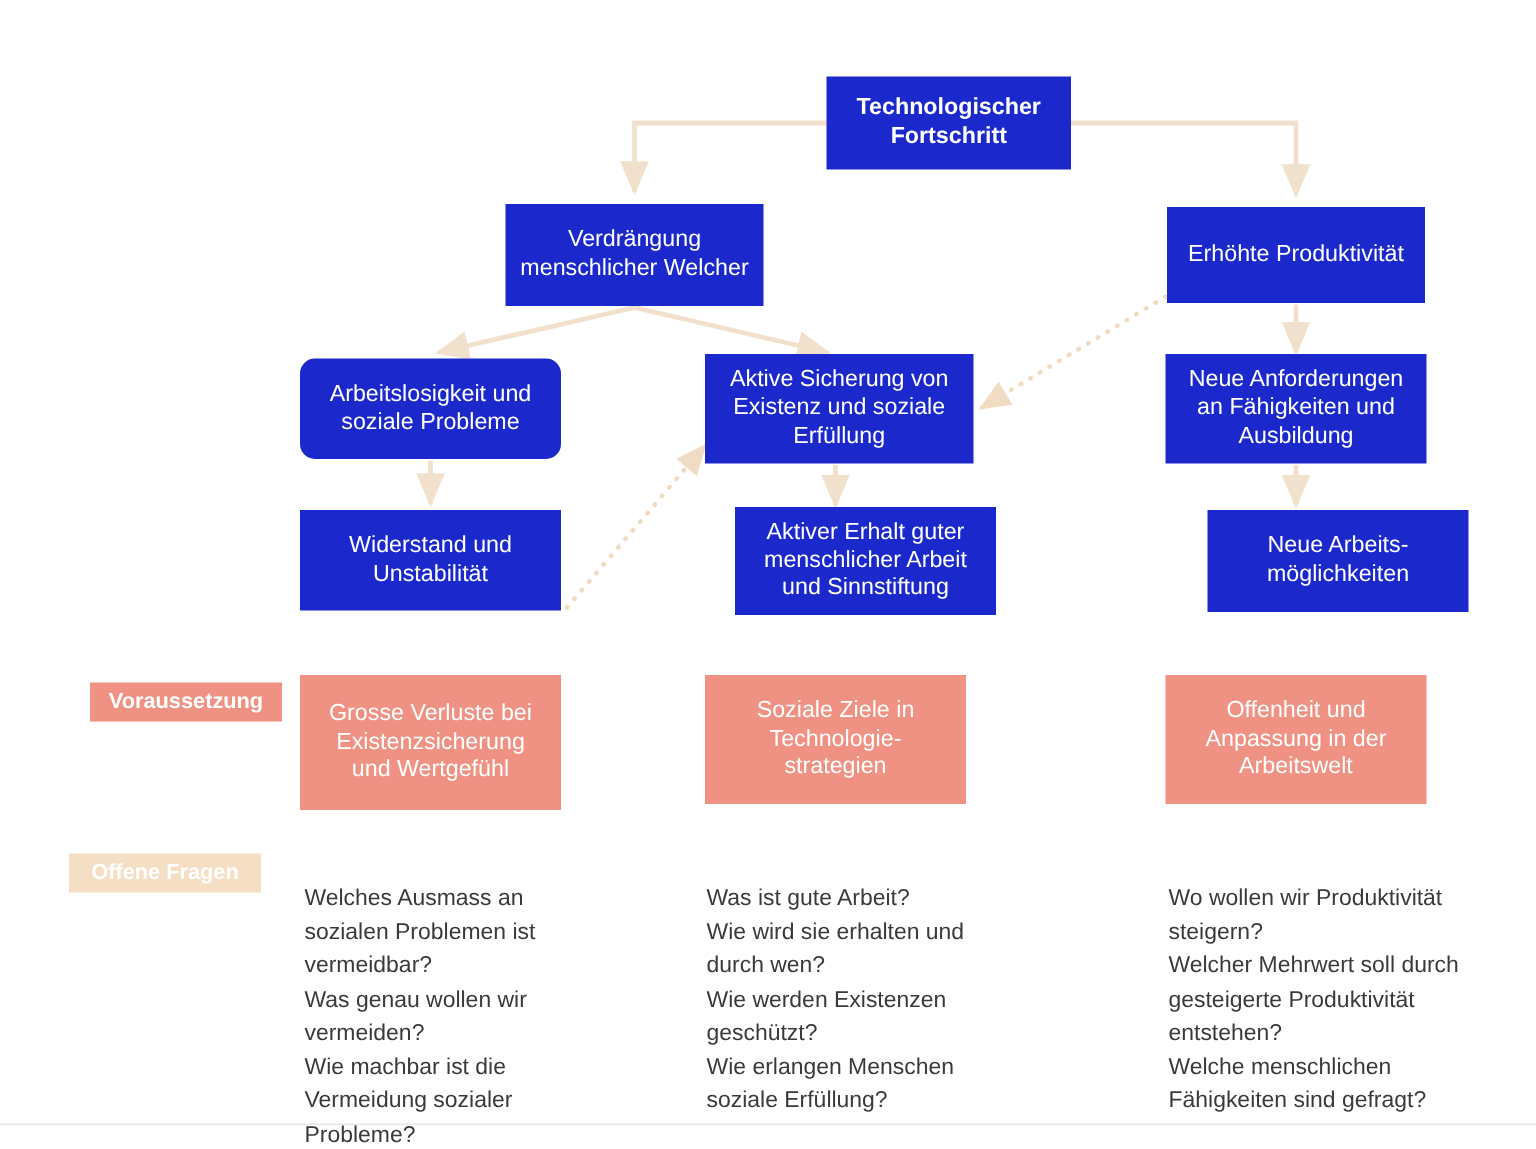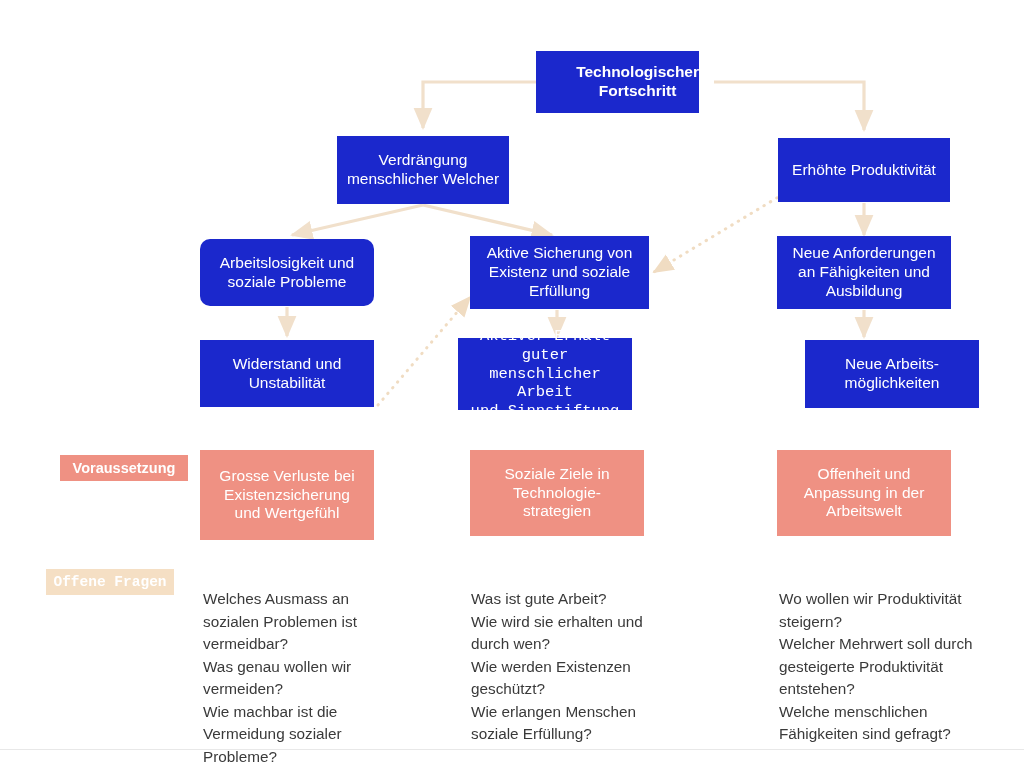--- a/index.html
+++ b/index.html
@@ -109,21 +109,21 @@
 
     <path d="M557,310 L557,337" fill="none" stroke="#f1e0cb" stroke-width="3.2" marker-end="url(#arrowhead)"></path>
 
     <path d="M864,310 L864,337" fill="none" stroke="#f1e0cb" stroke-width="3.2" marker-end="url(#arrowhead)"></path>
 
     <path d="M790,190 L654,272" fill="none" stroke="#f0dcc2" stroke-width="3" stroke-linecap="round" stroke-dasharray="0.5 7" marker-end="url(#arrowhead-dot)"></path>
 
     <path d="M378,405 L470,297" fill="none" stroke="#f0dcc2" stroke-width="3" stroke-linecap="round" stroke-dasharray="0.5 7" marker-end="url(#arrowhead-dot)"></path>
   </svg>
 
-  <div class="node blue root" style="left:536px; top:51px; width:163px; height:62px;justify-content:flex-end;">
+  <div class="node blue root" style="left:551px; top:51px; width:163px; height:62px;">
     <span>Technologischer
 Fortschritt</span>
   </div>
 
   <div class="node blue" style="left:337px; top:136px; width:172px; height:68px;">
     <span>Verdrängung
 menschlicher Welcher</span>
   </div>
 
   <div class="node blue" style="left:778px; top:138px; width:172px; height:64px;">
@@ -145,21 +145,21 @@
     <span>Neue Anforderungen
 an Fähigkeiten und
 Ausbildung</span>
   </div>
 
   <div class="node blue" style="left:200px; top:340px; width:174px; height:67px;">
     <span>Widerstand und
 Unstabilität</span>
   </div>
 
-  <div class="node blue" style="left:458px; top:338px; width:174px; height:72px;font-family:Liberation Mono, monospace;">
+  <div class="node blue" style="left:490px; top:338px; width:174px; height:72px;">
     <span>Aktiver Erhalt guter
 menschlicher Arbeit
 und Sinnstiftung</span>
   </div>
 
   <div class="node blue" style="left:777px; top:340px; width:174px; height:68px;margin-left:28px;">
     <span>Neue Arbeits-
 möglichkeiten</span>
   </div>
 
@@ -178,21 +178,21 @@
 Technologie-
 strategien</span>
   </div>
 
   <div class="node salmon" style="left:777px; top:450px; width:174px; height:86px;">
     <span>Offenheit und
 Anpassung in der
 Arbeitswelt</span>
   </div>
 
-  <div class="rowlabel cream" style="left:46px; top:569px; width:128px; height:26px;font-family:Liberation Mono, monospace;">
+  <div class="rowlabel cream" style="left:46px; top:569px; width:128px; height:26px;">
     <span>Offene Fragen</span>
   </div>
 
   <div class="qblock" style="left:203px; top:566px; width:200px;">
     <span>Welches Ausmass an
 sozialen Problemen ist
 vermeidbar?
 Was genau wollen wir
 vermeiden?
 Wie machbar ist die

